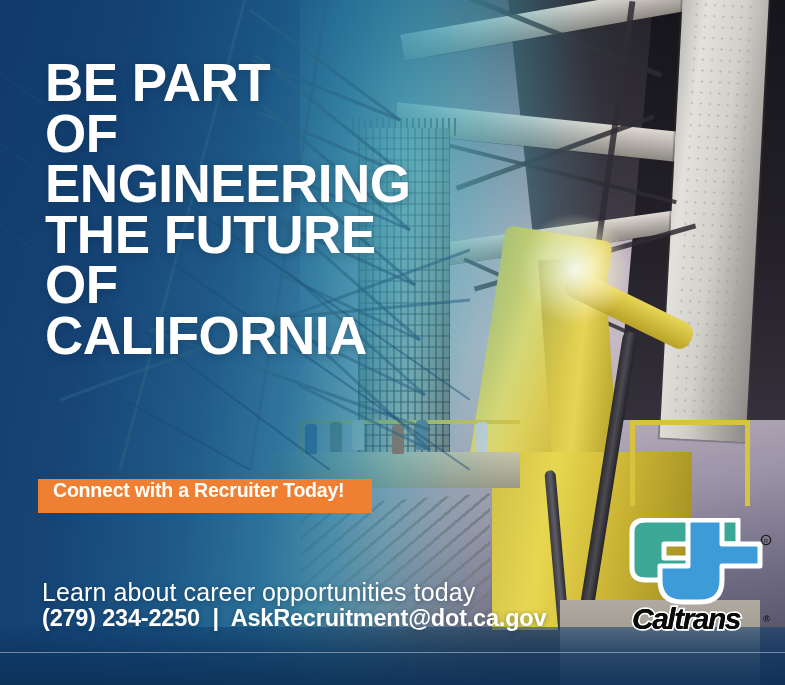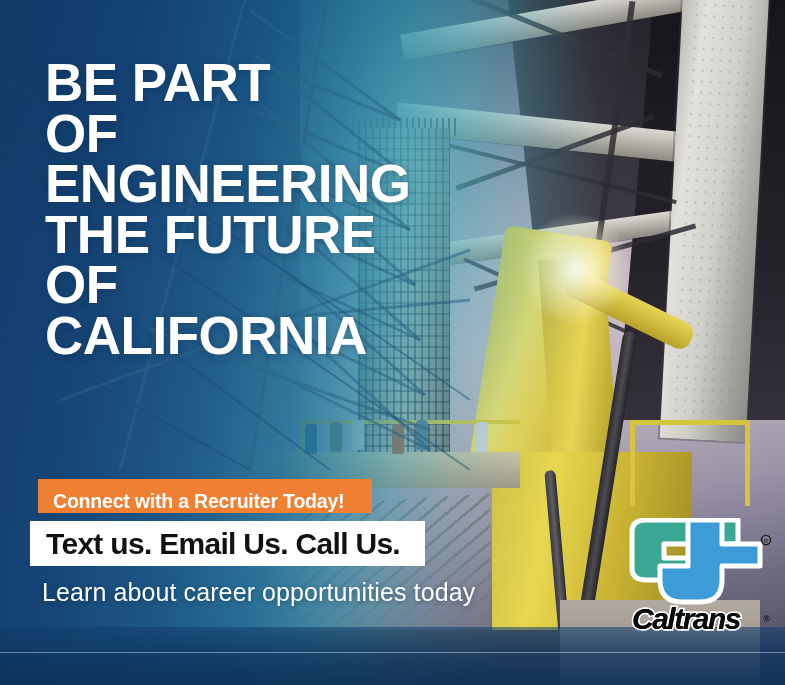--- a/index.html
+++ b/index.html
@@ -206,21 +206,21 @@
     letter-spacing:-0.5px;
     text-shadow:0 2px 10px rgba(8,35,64,.32);
     white-space:pre;
   }
 
   
   .orange-tag {
     position:absolute; left:38px; top:479px;
     width:334px; height:34px;
     background:#ef8033;
-    display:flex; align-items:flex-end;
+    display:flex; align-items:flex-start;
   }
   .orange-tag span {
     color:#ffffff;
     font-size:19.5px;
     font-weight:bold;
     letter-spacing:-0.2px;
     padding-left:15px;
   }
 
   
@@ -375,26 +375,24 @@
 OF
 ENGINEERING
 THE FUTURE
 OF
 CALIFORNIA</div>
 
   <div class="orange-tag">
     <span>Connect with a Recruiter Today!</span>
   </div>
 
-  <div class="white-bar">
-    <span>Text us. Email Us. Call Us.</span>
-  </div>
 
   <div class="learn">Learn about career opportunities today</div>
 
+  <div class="contact">(279) 234-2250  |  AskRecruitment@dot.ca.gov</div>
 
   <div class="logo">
     <svg viewBox="0 0 180 92" width="180" height="92">
 
       <path d="M36 14 Q36 2 50 2 L142 2 L142 26 L68 26 L68 40 L118 40 L118 62
                L50 62 Q36 62 36 50 Z" fill="#3BA896" stroke="#ffffff" stroke-width="5" stroke-linejoin="round"></path>
 
       <path d="M92 2 L126 2 L126 26 L164 26 L164 48 L126 48 L126 62
                Q126 84 104 84 L86 84 Q64 84 64 62 L64 48 L92 48 Z" fill="#3D9BD8" stroke="#ffffff" stroke-width="5" stroke-linejoin="round"></path>
 

